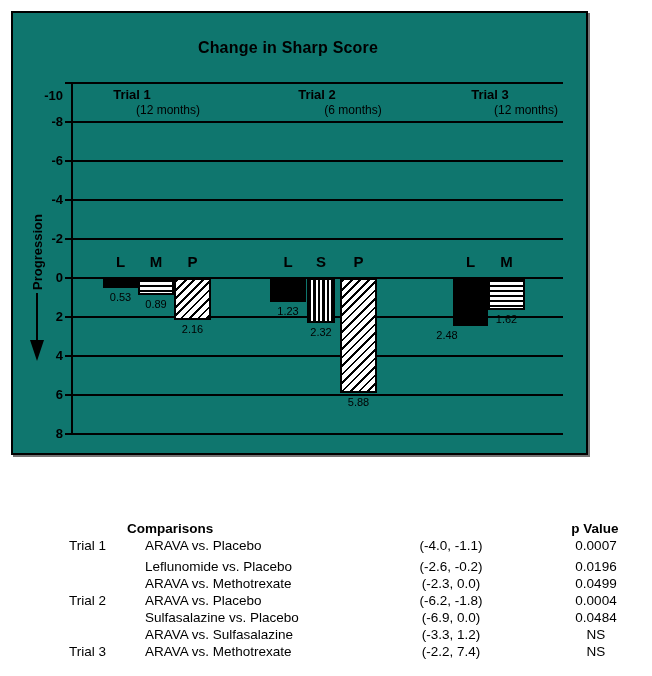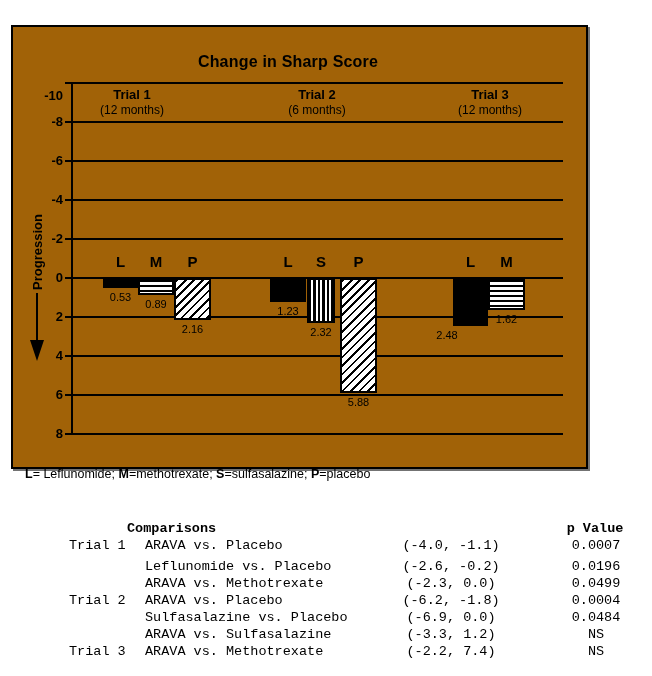--- a/index.html
+++ b/index.html
@@ -1,22 +1,22 @@
 <!DOCTYPE html>
 <html><head>
 <meta charset="utf-8">
 <style>
   html,body{margin:0;padding:0;background:#ffffff;}
   .page{
     position:relative;width:652px;height:676px;background:#ffffff;
     font-family:"Liberation Sans",sans-serif;color:#000;overflow:hidden;
   }
   .frame{
-    position:absolute;left:11px;top:25px;width:573px;height:440px;
-    border:2px solid #000;background:#a16207;box-shadow:2px 2px 0 rgba(0,0,0,.55);
+    position:absolute;left:11px;top:11px;width:573px;height:440px;
+    border:2px solid #000;background:#0f766e;box-shadow:2px 2px 0 rgba(0,0,0,.55);
   }
   .chart-title{
     position:absolute;top:26px;left:286px;transform:translateX(-50%);
     font-size:16px;font-weight:bold;white-space:nowrap;letter-spacing:.2px;
   }
   .ylabel{
     position:absolute;left:-12px;top:244px;width:100px;height:16px;
     transform:rotate(-90deg);transform-origin:50% 50%;
     font-size:13px;font-weight:bold;text-align:center;white-space:nowrap;
   }
@@ -27,31 +27,31 @@
     border-top:21px solid #000;
   }
   .axis-y{position:absolute;left:71px;top:82px;width:2px;height:353px;background:#000;}
   .gridline{position:absolute;height:2px;background:#000;}
   .tick{position:absolute;height:2px;background:#000;}
   .tick-label{
     position:absolute;width:34px;text-align:right;
     font-size:13px;font-weight:bold;line-height:16px;
   }
   .trial-name{position:absolute;transform:translateX(-50%);font-size:13px;font-weight:bold;white-space:nowrap;}
-  .trial-duration{position:absolute;transform:translateX(-50%);font-size:12px;white-space:nowrap;}
+  .trial-duration{position:absolute;transform:translateX(-50%);font-size:12px;white-space:nowrap;margin-left:36px;}
   .bar{position:absolute;border:2px solid #000;box-sizing:border-box;background:#fff;}
   .pat-solid{background:#000;}
   .pat-h{background:repeating-linear-gradient(to bottom,#000 0 2px,#fff 2px 5px);}
   .pat-v{background:repeating-linear-gradient(to right,#000 0 2px,#fff 2px 4.5px);}
   .pat-d{background:repeating-linear-gradient(135deg,#000 0 1.8px,#fff 1.8px 6px);}
   .bar-letter{position:absolute;transform:translateX(-50%);font-size:15px;font-weight:bold;}
   .bar-value{position:absolute;transform:translateX(-50%);font-size:11px;white-space:nowrap;}
   .legend{position:absolute;left:25px;top:467px;font-size:12.5px;white-space:nowrap;}
   .legend b{font-weight:bold;}
-  .cmp-table{position:absolute;left:0;top:0;width:652px;height:676px;font-family:Liberation Mono, monospace;font-size:13.5px;}
+  .cmp-table{position:absolute;left:0;top:0;width:652px;height:676px;font-family:Liberation Sans, sans-serif;font-size:13.5px;}
   .t-cell{position:absolute;white-space:nowrap;line-height:15px;}
   .t-head{font-weight:bold;}
   .t-center{transform:translateX(-50%);text-align:center;}
 </style>
 </head>
 <body>
 
 <div class="page">
 
   <div class="frame">
@@ -119,21 +119,20 @@
       <div class="trial-name" style="left: 490px; top: 87px;">Trial 3</div>
       <div class="trial-duration" style="left: 490px; top: 103px;">(12 months)</div>
       <div class="bar pat-solid" style="left: 453px; top: 278px; width: 35px; height: 48px;"></div>
       <div class="bar-letter" style="left: 470.5px; top: 253px;">L</div>
       <div class="bar-value" style="left: 447px; top: 329px;">2.48</div>
       <div class="bar pat-h" style="left: 488px; top: 278px; width: 37px; height: 32px;"></div>
       <div class="bar-letter" style="left: 506.5px; top: 253px;">M</div>
       <div class="bar-value" style="left: 506.5px; top: 313px;">1.62</div>
     </div>
 
-  <div class="legend" id="legend"><b>L</b><span>= Leflunomide; </span><b>M</b><span>=methotrexate; </span><b>S</b><span>=sulfasalazine; </span><b>P</b><span>=placebo</span></div>
 
   <div class="cmp-table">
     <span class="t-cell t-head" style="left:127px;top:521px;">Comparisons</span>
     <span class="t-cell t-head t-center" style="left:595px;top:521px;">p Value</span>
     <div id="table-rows">
         <span class="t-cell" style="left: 69px; top: 538px;">Trial 1</span>
         <span class="t-cell" style="left: 145px; top: 538px;">ARAVA vs. Placebo</span>
         <span class="t-cell t-center" style="left: 451px; top: 538px;">(-4.0, -1.1)</span>
         <span class="t-cell t-center" style="left: 596px; top: 538px;">0.0007</span>
         <span class="t-cell" style="left: 145px; top: 559px;">Leflunomide vs. Placebo</span>

